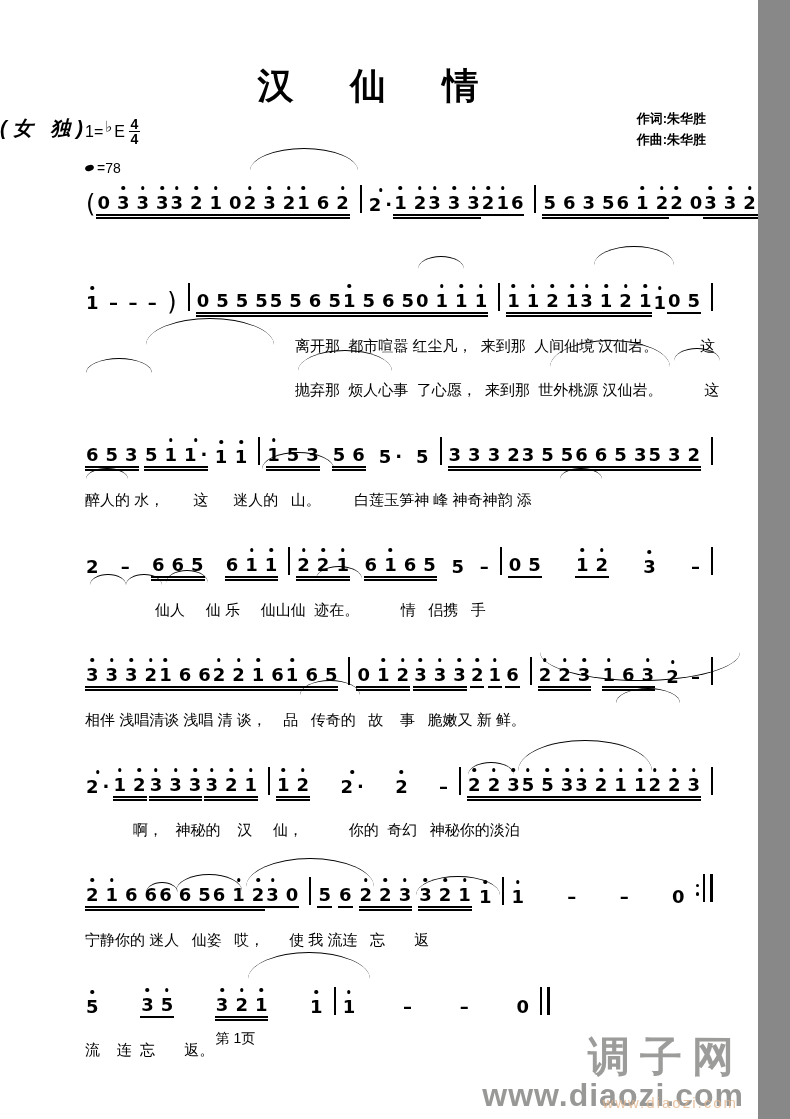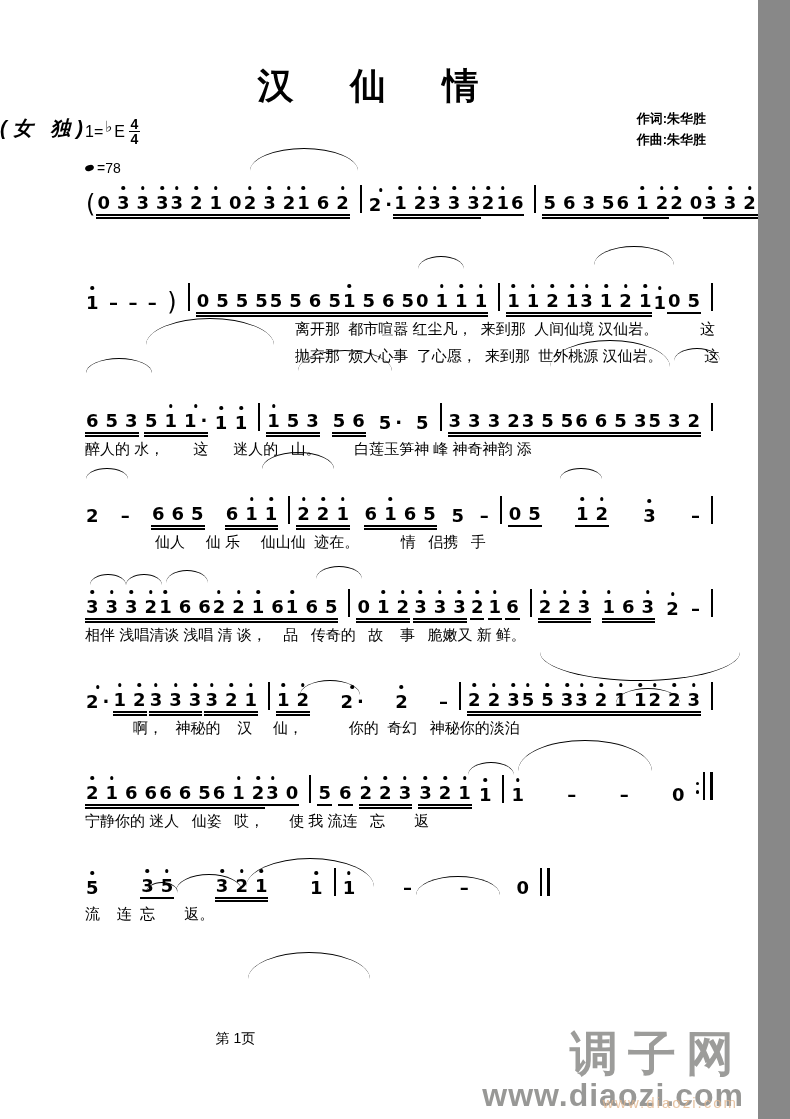--- a/index.html
+++ b/index.html
@@ -33,32 +33,32 @@
         font-family:"DejaVu Sans","Liberation Sans",sans-serif;text-align:center;min-width:9px;}
   .note .hd{position:absolute;top:-7px;left:50%;transform:translateX(-50%);display:flex;gap:2px;}
   .note .hd i{width:3.5px;height:3.5px;background:#000;border-radius:50%;display:block;}
   .note .aug{margin-left:4px;font-weight:bold;}
   .note.pn{font-size:24px;font-weight:normal;line-height:22px;}
   .bar{width:2px;background:#000;height:28px;margin-bottom:3px;flex:none;}
   .bar.dbl{width:8px;background:linear-gradient(#000,#000) right/3.5px 100% no-repeat;border-left:2px solid #000;}
   .rpt{display:flex;align-items:center;gap:4px;margin-bottom:3px;}
   .rpt .dots{display:flex;flex-direction:column;gap:5px;}
   .rpt .dots i{width:3.5px;height:3.5px;background:#000;border-radius:50%;display:block;}
-  .lyric-row{font-size:15px;line-height:24px;margin-top:3px;white-space:pre;
+  .lyric-row{font-size:15px;line-height:24px;margin-top:20px;white-space:pre;
              font-family:"Liberation Sans","DejaVu Sans",sans-serif;}
   .system.s2 .lyric-row{padding-left:210px;}
   .system.s4 .lyric-row{padding-left:70px;}
   .system.s6 .lyric-row{padding-left:48px;}
   
   .arc{position:absolute;border-top:1.5px solid #000;border-radius:50% 50% 0 0 / 100% 100% 0 0;}
   .arc.flip{border-top:none;border-bottom:1.5px solid #000;border-radius:0 0 50% 50% / 0 0 100% 100%;}
   
   .footer{position:absolute;top:1030px;left:8px;width:60%;text-align:center;font-size:14px;}
   .wm{position:absolute;right:14px;bottom:6px;text-align:right;line-height:1.05;}
-  .wm-name{font-size:48px;font-weight:bold;color:#9c9c9a;letter-spacing:10px;}
+  .wm-name{font-size:42px;font-weight:bold;color:#9c9c9a;letter-spacing:10px;}
   .wm-url{font-size:32px;font-weight:bold;color:#989896;letter-spacing:1px;}
   .wm-faint{position:absolute;right:6px;bottom:2px;font-size:15px;color:#e2b68e;opacity:.8;letter-spacing:2px;}
 </style>
 </head>
 <body>
 
 <div class="page">
 
   <div class="title">汉 仙 情</div>
   <div class="subtitle">(女 独)</div>

